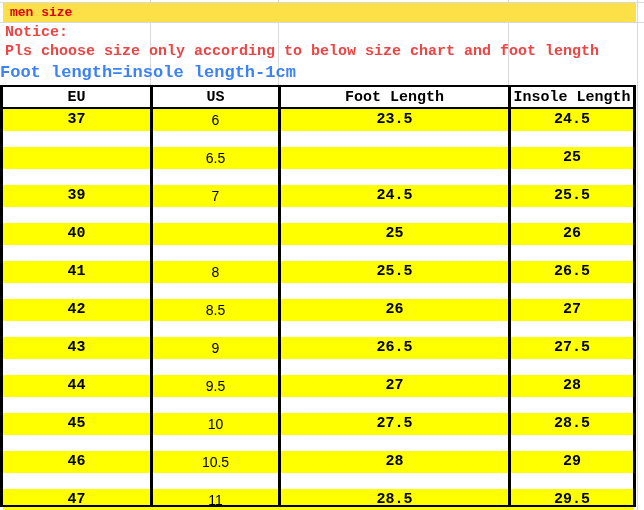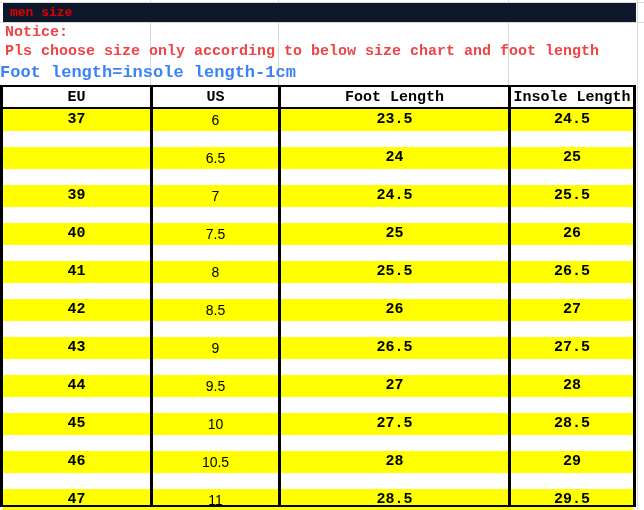--- a/index.html
+++ b/index.html
@@ -38,21 +38,21 @@
     background: #d9d9d9;
   }
 
   
   .banner {
     position: absolute;
     left: 3px;
     top: 3px;
     width: 633px;
     height: 19px;
-    background: #0f172a;
+    background: #fde047;
     box-sizing: border-box;
   }
   .banner-label {
     position: absolute;
     left: 7px;
     top: 2px;
     font-family: "Liberation Mono", monospace;
     font-size: 13px;
     font-weight: bold;
     color: #dd0000;
@@ -225,30 +225,28 @@
     <div class="cell head-cell col-us">US</div>
     <div class="cell head-cell col-fl">Foot Length</div>
     <div class="cell head-cell col-il">Insole Length</div>
 
     <div class="cell data-cell col-eu" style="top:22px">37</div>
     <div class="cell data-cell us col-us" style="top:22px">6</div>
     <div class="cell data-cell col-fl" style="top:22px">23.5</div>
     <div class="cell data-cell col-il" style="top:22px">24.5</div>
 
     <div class="cell data-cell us col-us" style="top:60px">6.5</div>
-    <div class="cell data-cell col-fl" style="top:60px">24</div>
     <div class="cell data-cell col-il" style="top:60px">25</div>
 
     <div class="cell data-cell col-eu" style="top:98px">39</div>
     <div class="cell data-cell us col-us" style="top:98px">7</div>
     <div class="cell data-cell col-fl" style="top:98px">24.5</div>
     <div class="cell data-cell col-il" style="top:98px">25.5</div>
 
     <div class="cell data-cell col-eu" style="top:136px">40</div>
-    <div class="cell data-cell us col-us" style="top:136px">7.5</div>
     <div class="cell data-cell col-fl" style="top:136px">25</div>
     <div class="cell data-cell col-il" style="top:136px">26</div>
 
     <div class="cell data-cell col-eu" style="top:174px">41</div>
     <div class="cell data-cell us col-us" style="top:174px">8</div>
     <div class="cell data-cell col-fl" style="top:174px">25.5</div>
     <div class="cell data-cell col-il" style="top:174px">26.5</div>
 
     <div class="cell data-cell col-eu" style="top:212px">42</div>
     <div class="cell data-cell us col-us" style="top:212px">8.5</div>

